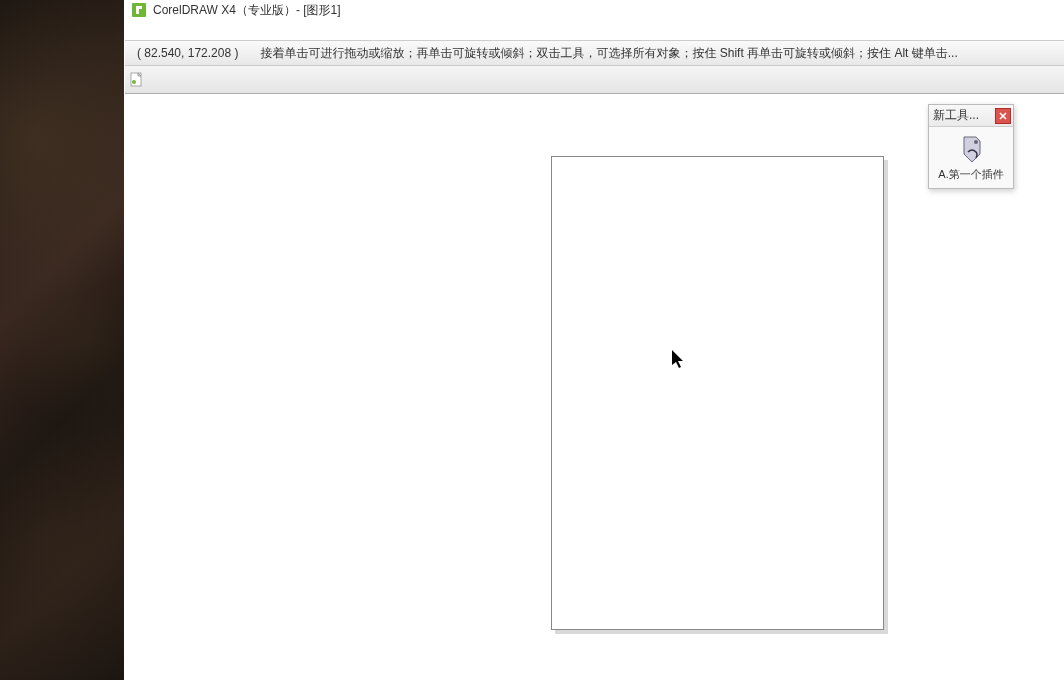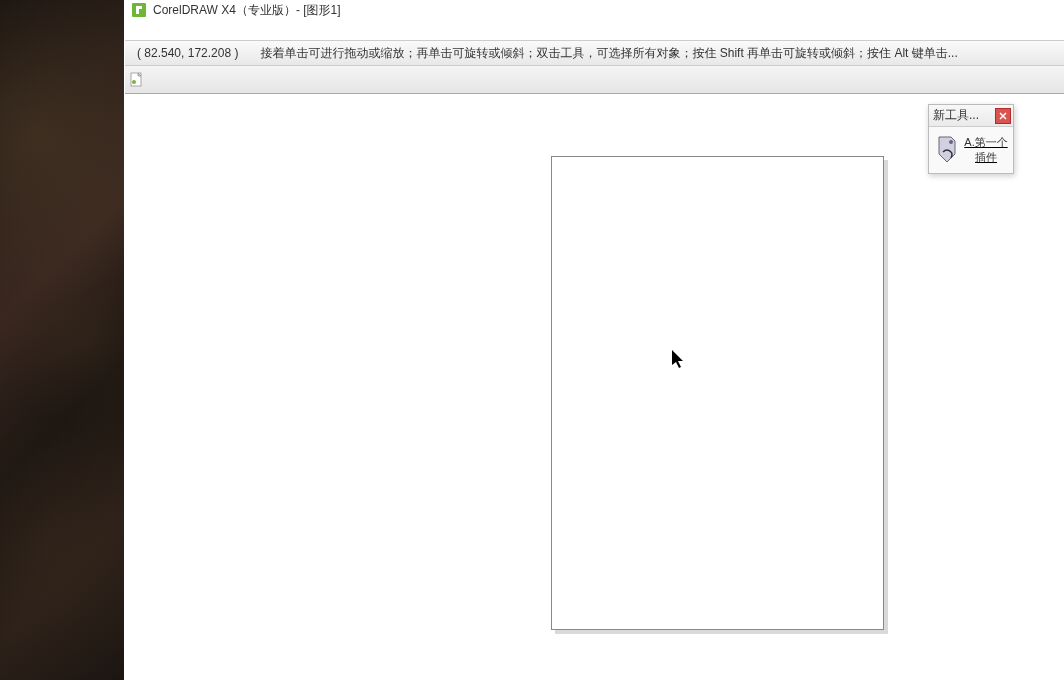--- a/index.html
+++ b/index.html
@@ -151,24 +151,23 @@
       display: flex;
       align-items: center;
       justify-content: center;
       font-size: 10px;
       margin-right: 2px;
       cursor: pointer;
     }
     .docker-body {
       padding: 6px 2px;
       display: flex;
-      flex-direction: row;
+      flex-direction: column;
       align-items: center;
       background: #f9f9f9;
-      text-decoration: underline;
     }
     .plugin-icon {
       width: 32px;
       height: 32px;
       display: flex;
       align-items: center;
       justify-content: center;
       margin-bottom: 2px;
     }
     .plugin-label {

